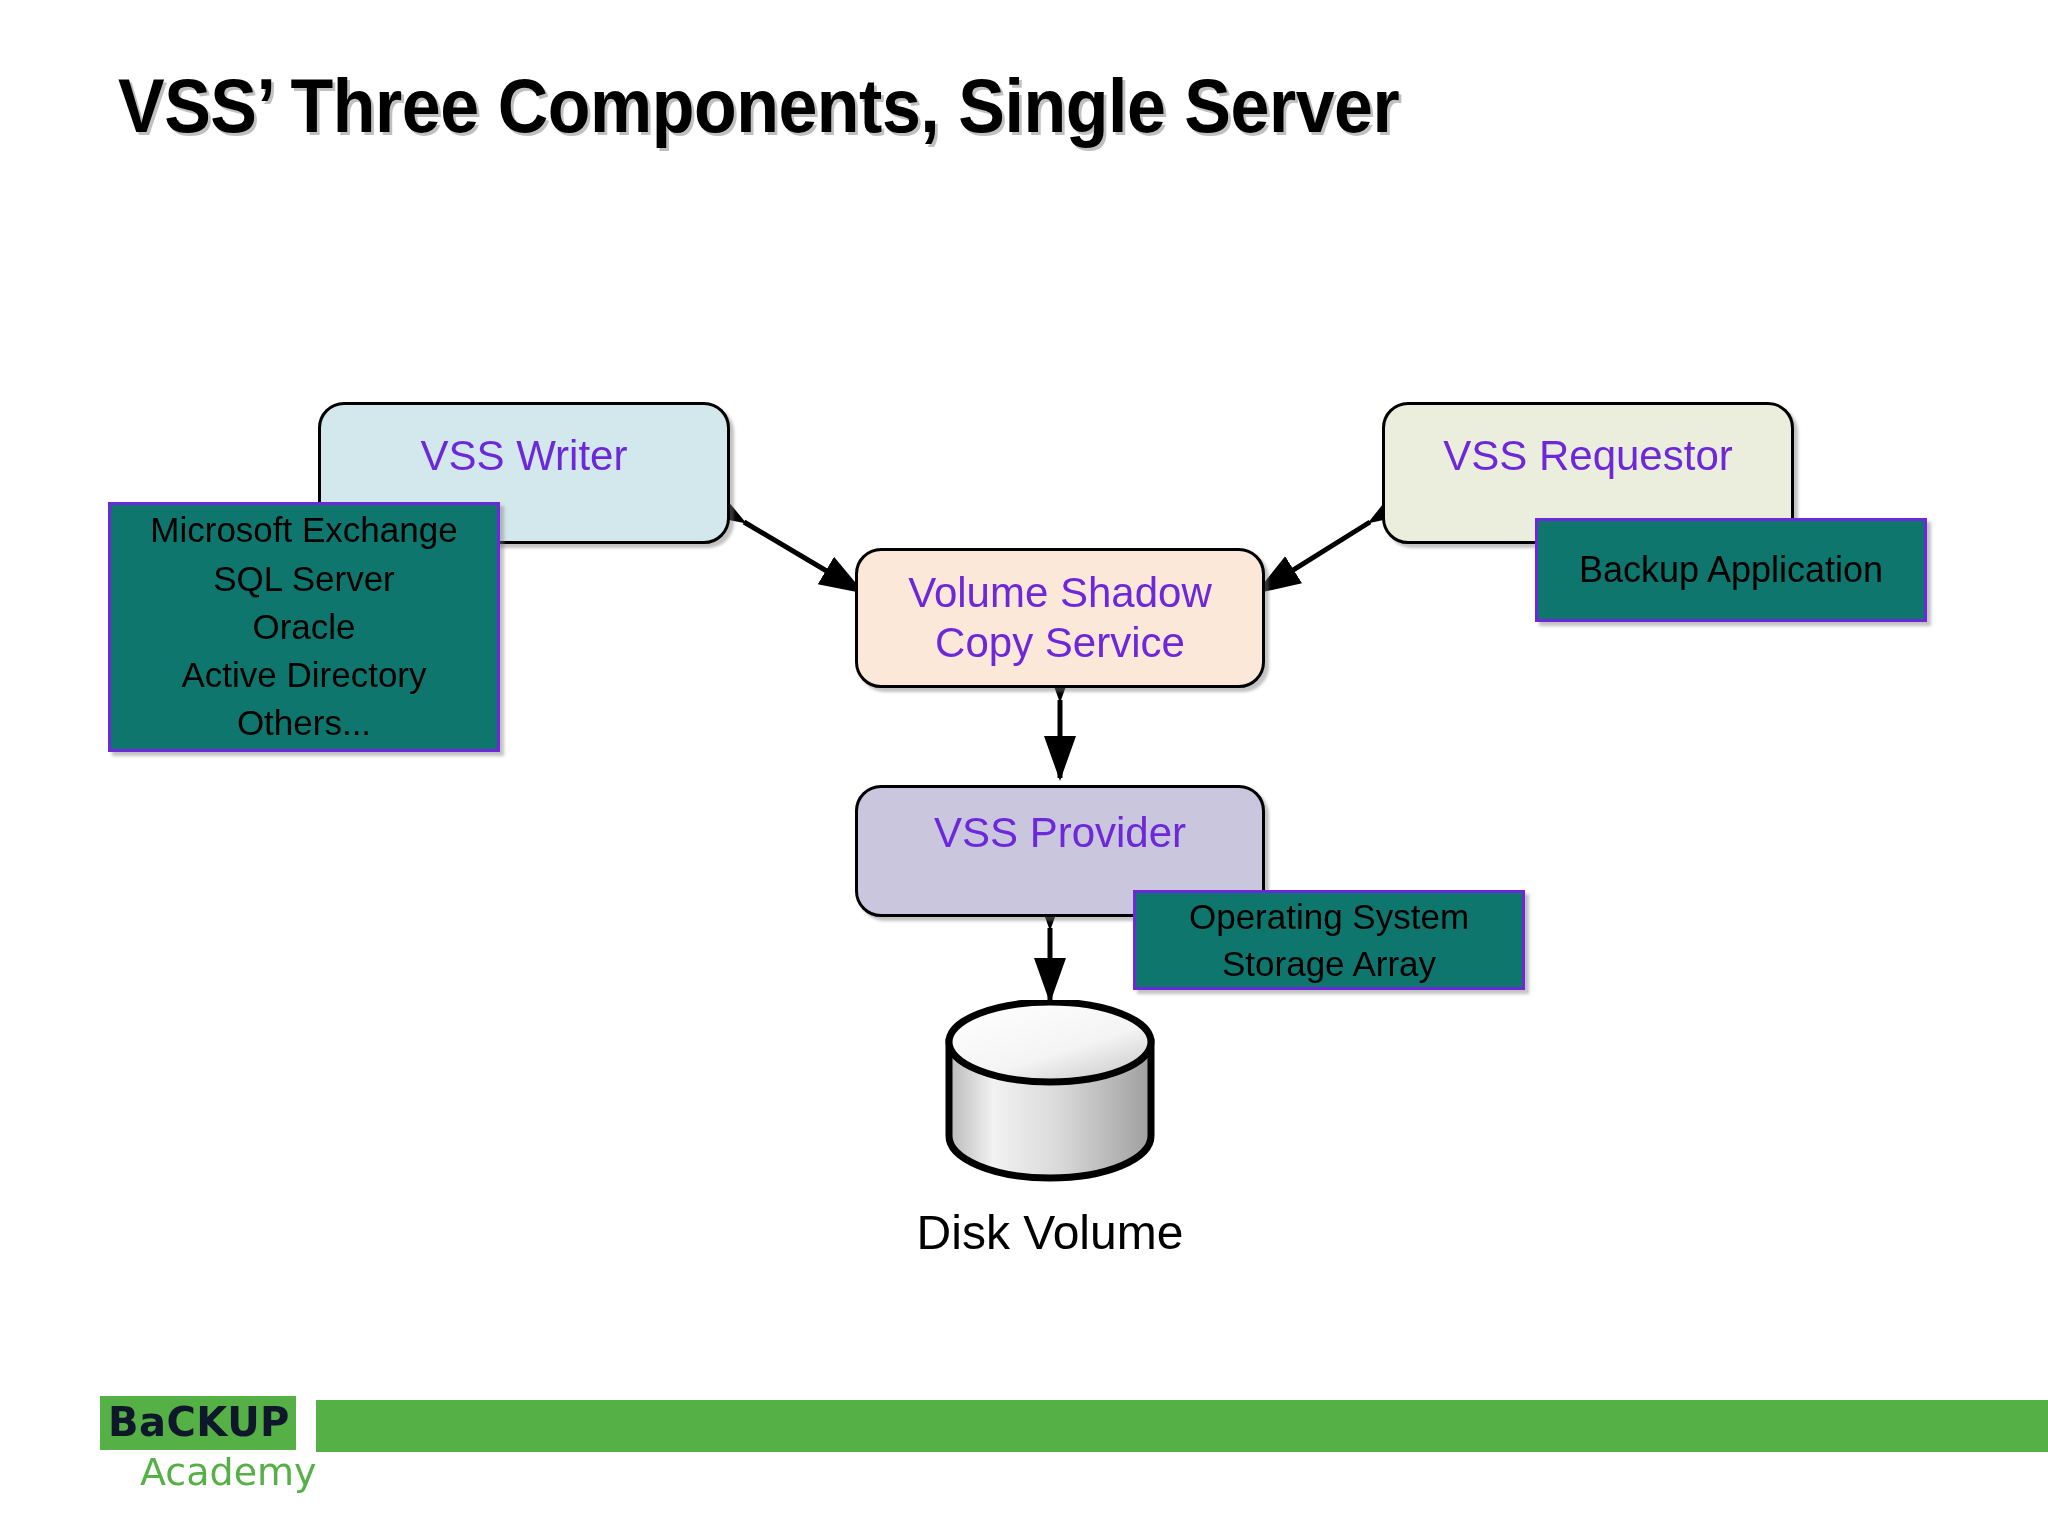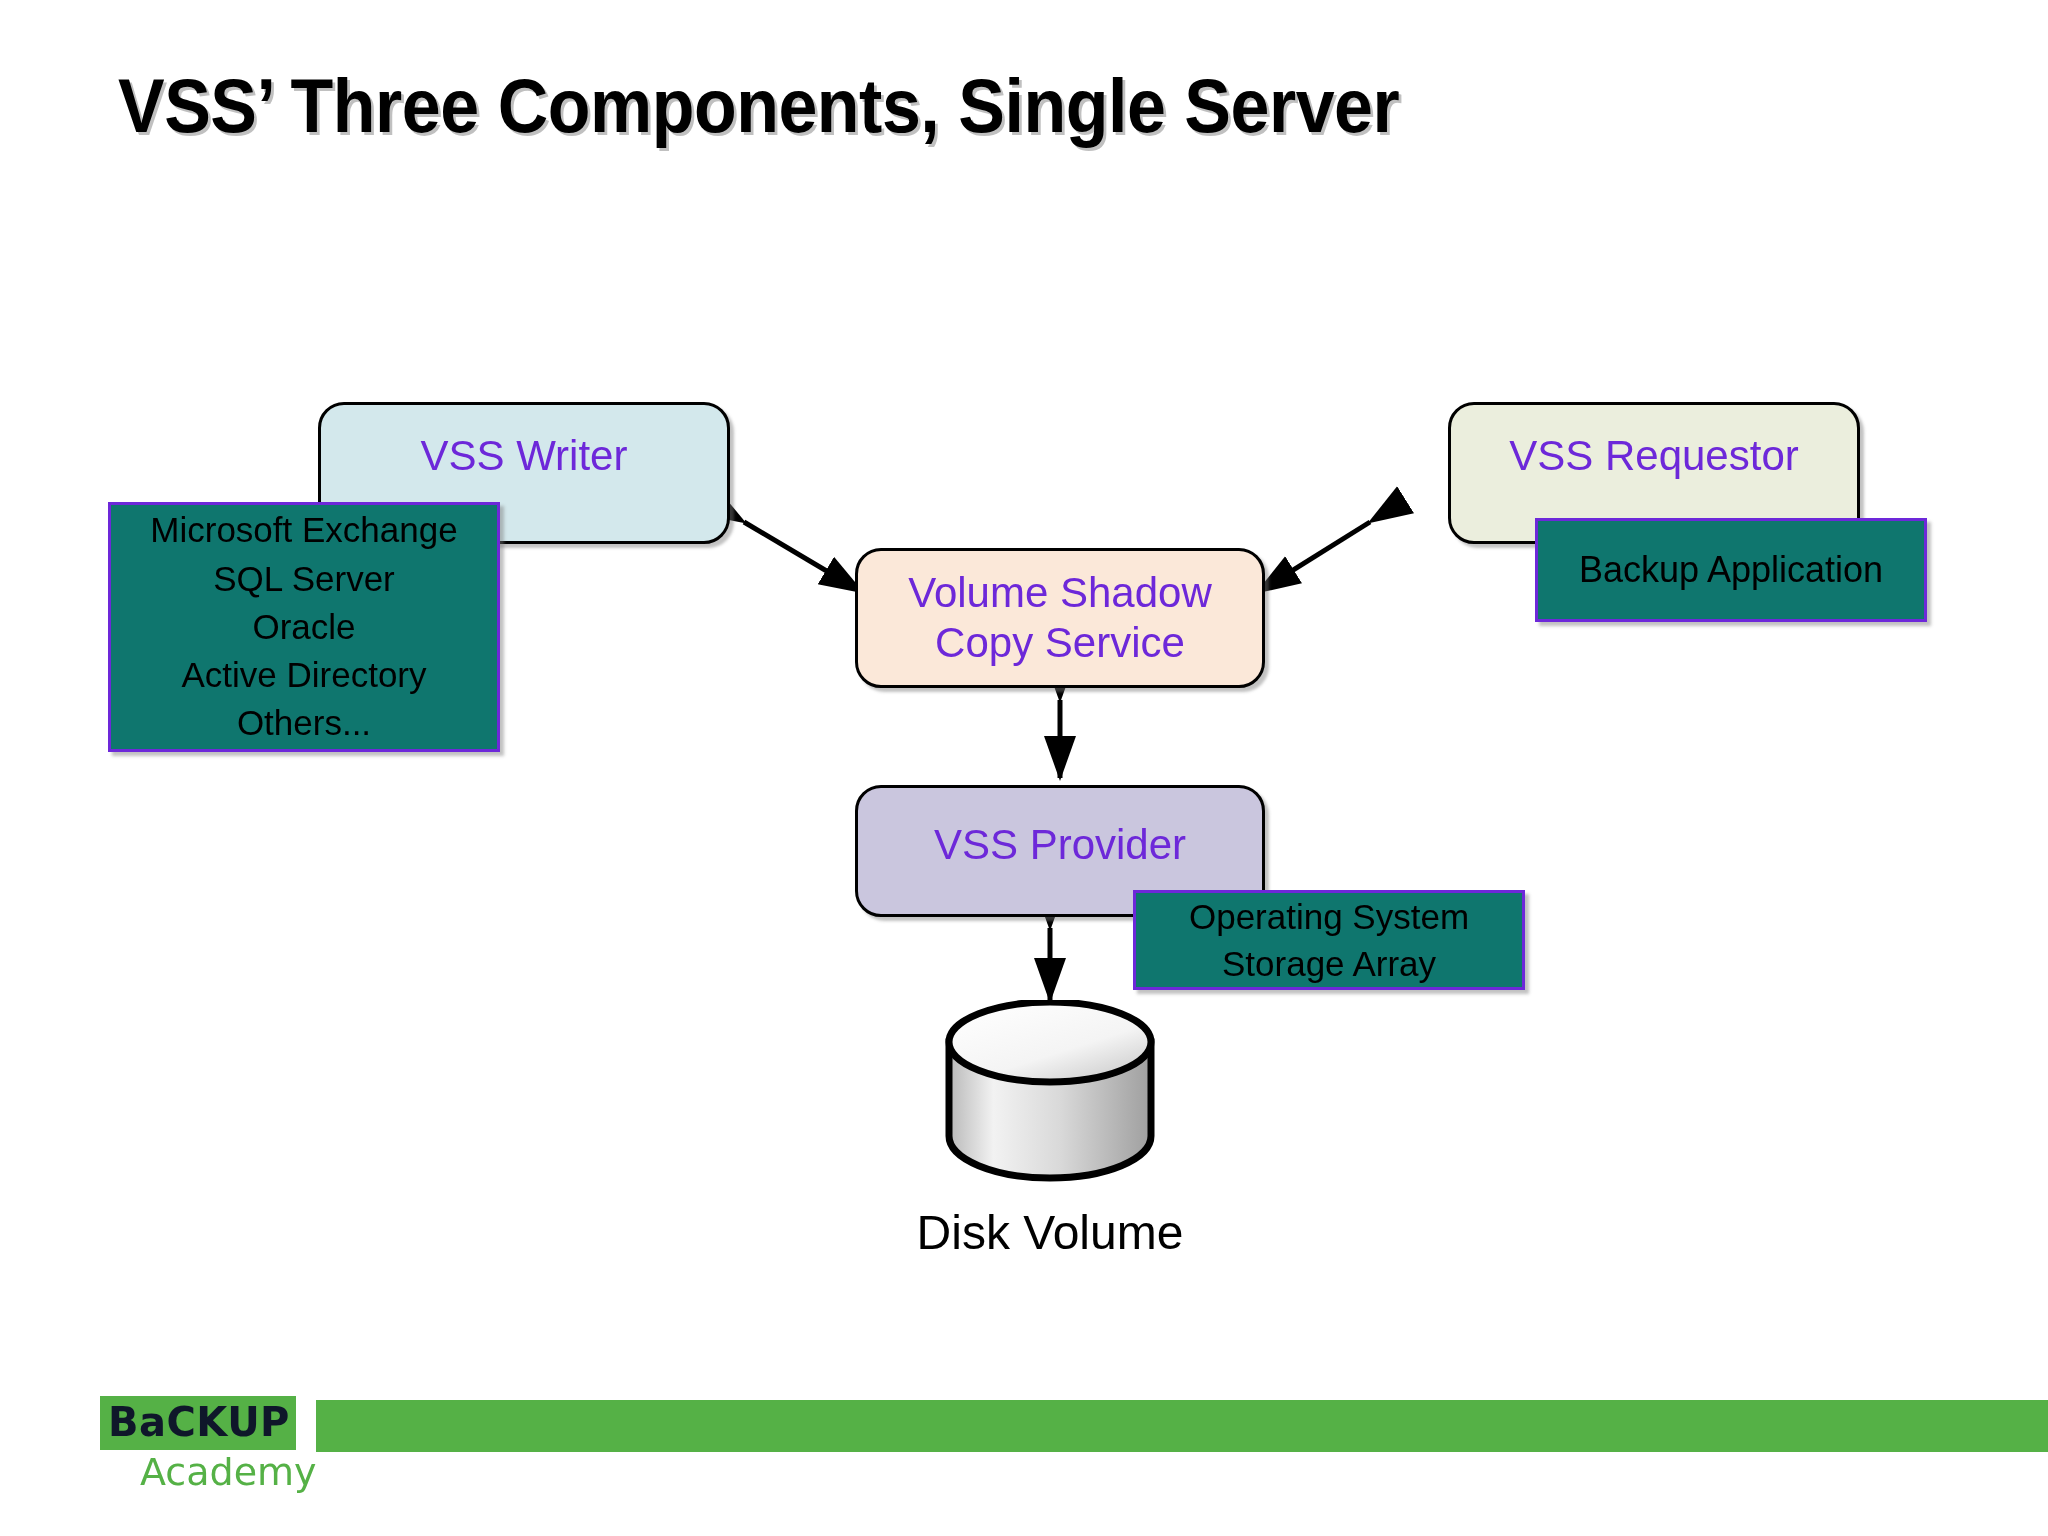--- a/index.html
+++ b/index.html
@@ -64,37 +64,37 @@
 
   
   #node-writer {
     left: 318px;  top: 402px;
     width: 412px; height: 142px;
     background: #d3e8ec;
     align-items: flex-start;
     padding-top: 26px;
   }
   #node-requestor {
-    left: 1448px; top: 402px;
+    left: 1382px; top: 402px;
     width: 412px; height: 142px;
     background: #ebeedd;
     align-items: flex-start;
     padding-top: 26px;
   }
   #node-vss {
     left: 855px;  top: 548px;
     width: 410px; height: 140px;
     background: #fbe8d9;
   }
   #node-provider {
     left: 855px;  top: 785px;
     width: 410px; height: 132px;
     background: #cac6de;
     align-items: flex-start;
-    padding-top: 32px;
+    padding-top: 20px;
   }
 
   #box-writer-examples {
     left: 108px;  top: 502px;
     width: 392px; height: 250px;
     font-size: 35px;
   }
   #box-backup-app {
     left: 1535px; top: 518px;
     width: 392px; height: 104px;

